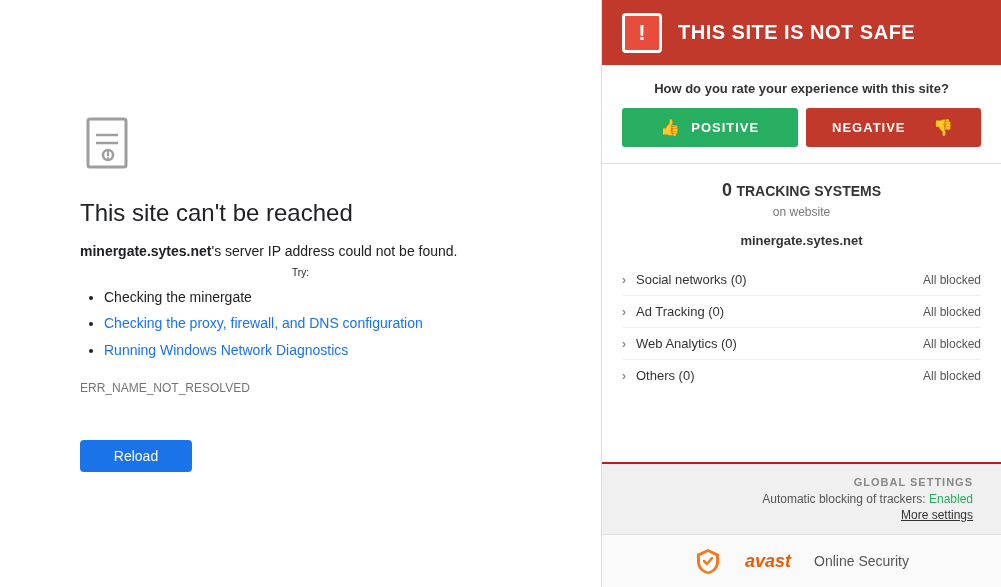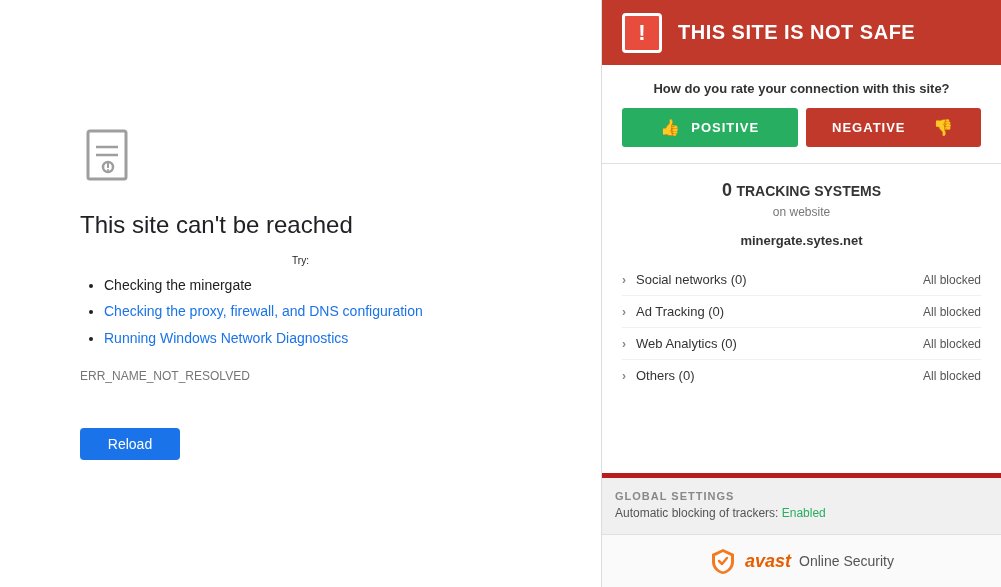--- a/index.html
+++ b/index.html
@@ -81,21 +81,21 @@
     }
 
     .reload-button {
       background: #1a73e8;
       color: #fff;
       border: none;
       padding: 8px 20px;
       font-size: 14px;
       border-radius: 4px;
       cursor: pointer;
-      width: 100px;
+      width: 112px;
     }
 
     
     .right-panel {
       width: 400px;
       background: #f5f5f5;
       border-left: 1px solid #ddd;
       display: flex;
       flex-direction: column;
       height: 587px;
@@ -256,23 +256,23 @@
     }
 
     .tracker-status {
       font-size: 12px;
       color: #555;
     }
 
     
     .global-settings {
       background: #f0f0f0;
-      border-top: 5px solid #b91c1c;
-      padding: 12px 13px;
-      text-align: left;
+      border-top: 2px solid #b91c1c;
+      padding: 12px 28px;
+      text-align: right;
     }
 
     .global-settings-title {
       font-size: 11px;
       font-weight: 600;
       color: #888;
       letter-spacing: 1px;
       margin-bottom: 4px;
     }
 
@@ -298,21 +298,21 @@
     }
 
     
     .avast-footer {
       background: #fafafa;
       border-top: 1px solid #e0e0e0;
       padding: 12px 20px;
       display: flex;
       align-items: center;
       justify-content: center;
-      gap: 8px;
+      gap: 23px;
     }
 
     .avast-logo-icon {
       display: flex;
       align-items: center;
     }
 
     .avast-brand {
       font-size: 18px;
       font-weight: 700;
@@ -342,20 +342,23 @@
       <line x1="16" y1="20" x2="38" y2="20" stroke="#9e9e9e" stroke-width="2.5"></line>
       <line x1="16" y1="28" x2="38" y2="28" stroke="#9e9e9e" stroke-width="2.5"></line>
       <circle cx="28" cy="40" r="5" stroke="#9e9e9e" stroke-width="2.5" fill="none"></circle>
       <line x1="28" y1="36" x2="28" y2="41" stroke="#9e9e9e" stroke-width="2"></line>
       <circle cx="28" cy="43" r="1" fill="#9e9e9e"></circle>
     </svg>
   </div>
 
   <h1 class="error-title">This site can't be reached</h1>
 
+  <p class="error-domain">
+    <strong>minergate.sytes.net</strong><span>'s server IP address could not be found.</span>
+  </p>
 
   <p class="try-label">Try:</p>
 
   <ul class="error-list">
     <li>Checking the minergate</li>
     <li><a href="#">Checking the proxy, firewall, and DNS configuration</a></li>
     <li><a href="#">Running Windows Network Diagnostics</a></li>
   </ul>
 
   <p class="error-code">ERR_NAME_NOT_RESOLVED</p>
@@ -366,21 +369,21 @@
 <div class="right-panel">
 
   <div class="warning-header">
     <div class="warning-exclamation">
       <span>!</span>
     </div>
     <span class="warning-text">THIS SITE IS NOT SAFE</span>
   </div>
 
   <div class="rating-section">
-    <p class="rating-question">How do you rate your connection with this site?</p>
+    <p class="rating-question">How do you rate your experience with this site?</p>
     <div class="rating-buttons">
       <button class="btn-positive">
         <span class="thumb-icon">👍</span>
         <span>POSITIVE</span>
       </button>
       <button class="btn-negative">
         <span>NEGATIVE</span>
         <span class="thumb-icon">👎</span>
       </button>
     </div>
@@ -418,20 +421,21 @@
       <span class="tracker-status">All blocked</span>
     </div>
   </div>
 
   <div class="global-settings">
     <p class="global-settings-title">GLOBAL SETTINGS</p>
     <p class="global-settings-text">
       <span>Automatic blocking of trackers:</span>
       <a href="#">Enabled</a>
     </p>
+    <a href="#" class="more-settings-link">More settings</a>
   </div>
 
   <div class="avast-footer">
     <div class="avast-logo-icon">
       <svg class="avast-shield" viewBox="0 0 28 28" xmlns="http://www.w3.org/2000/svg">
         <path d="M14 2 L25 7 L25 15 C25 21 20 26 14 27 C8 26 3 21 3 15 L3 7 Z" fill="#f47920" stroke="none"></path>
         <path d="M14 5 L22 9 L22 15 C22 19.5 18.5 23.5 14 24.5 C9.5 23.5 6 19.5 6 15 L6 9 Z" fill="#fff" stroke="none"></path>
         <path d="M10 14 L13 17 L18 11" stroke="#f47920" stroke-width="2.5" fill="none" stroke-linecap="round" stroke-linejoin="round"></path>
       </svg>
     </div>

